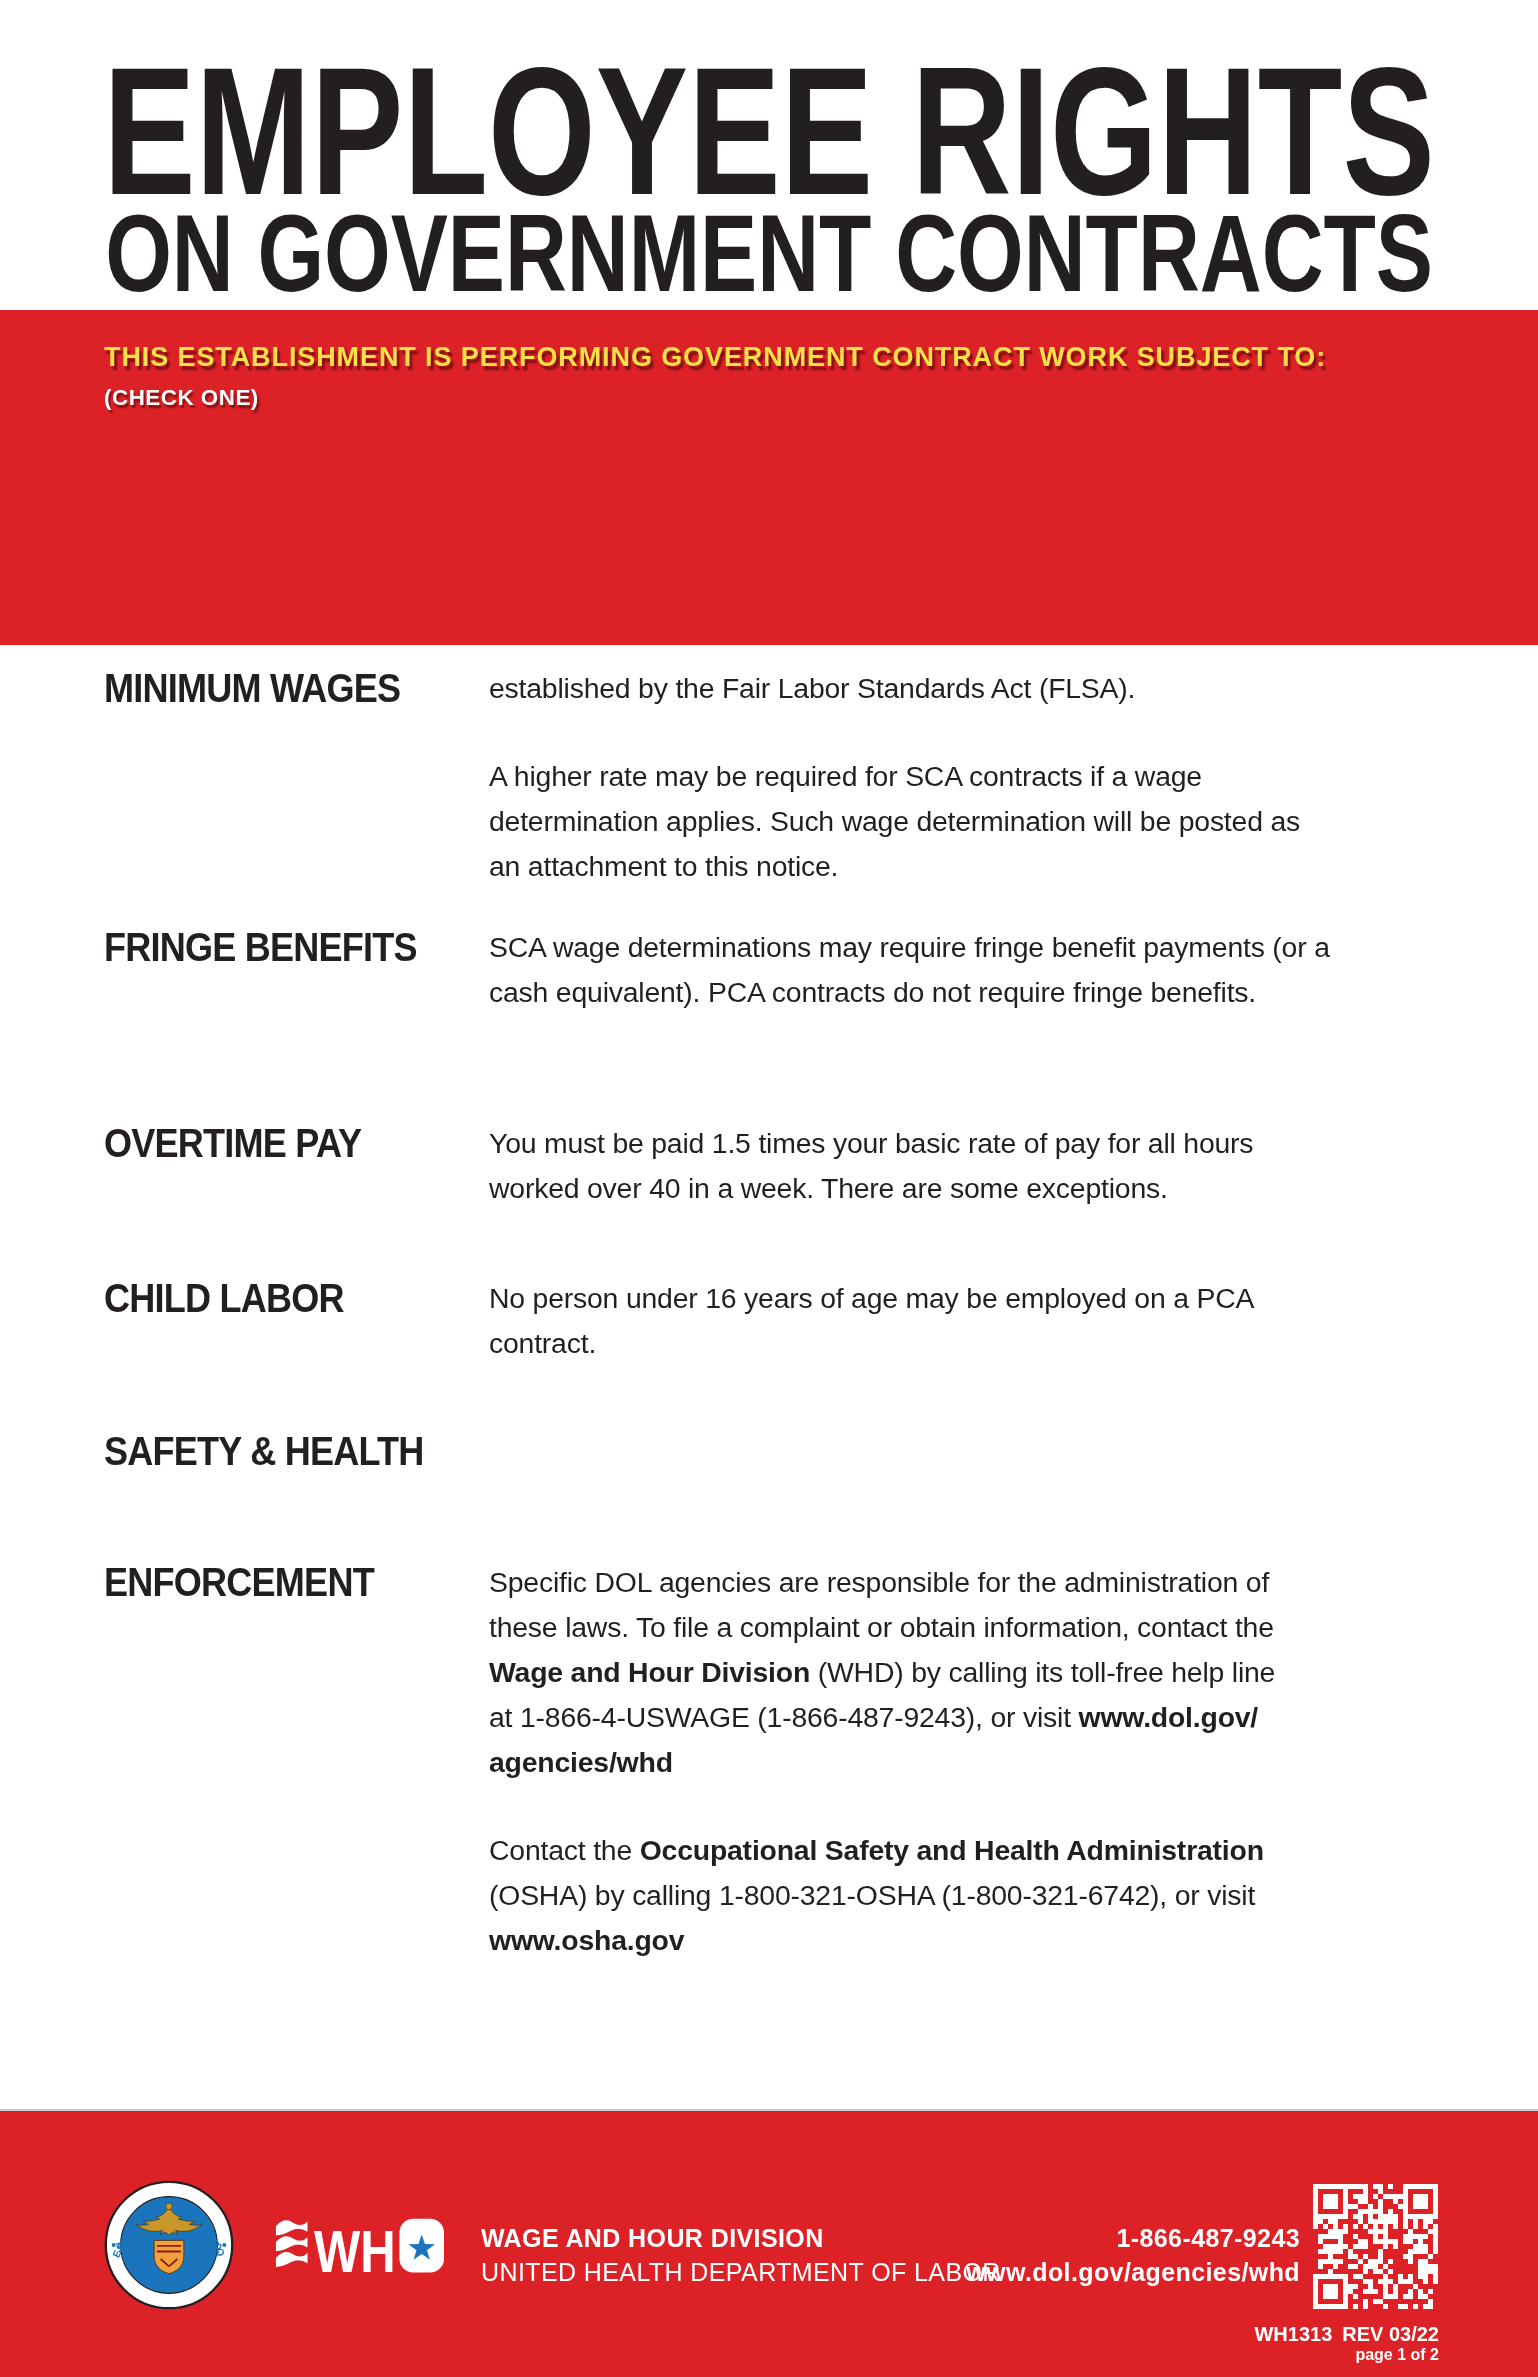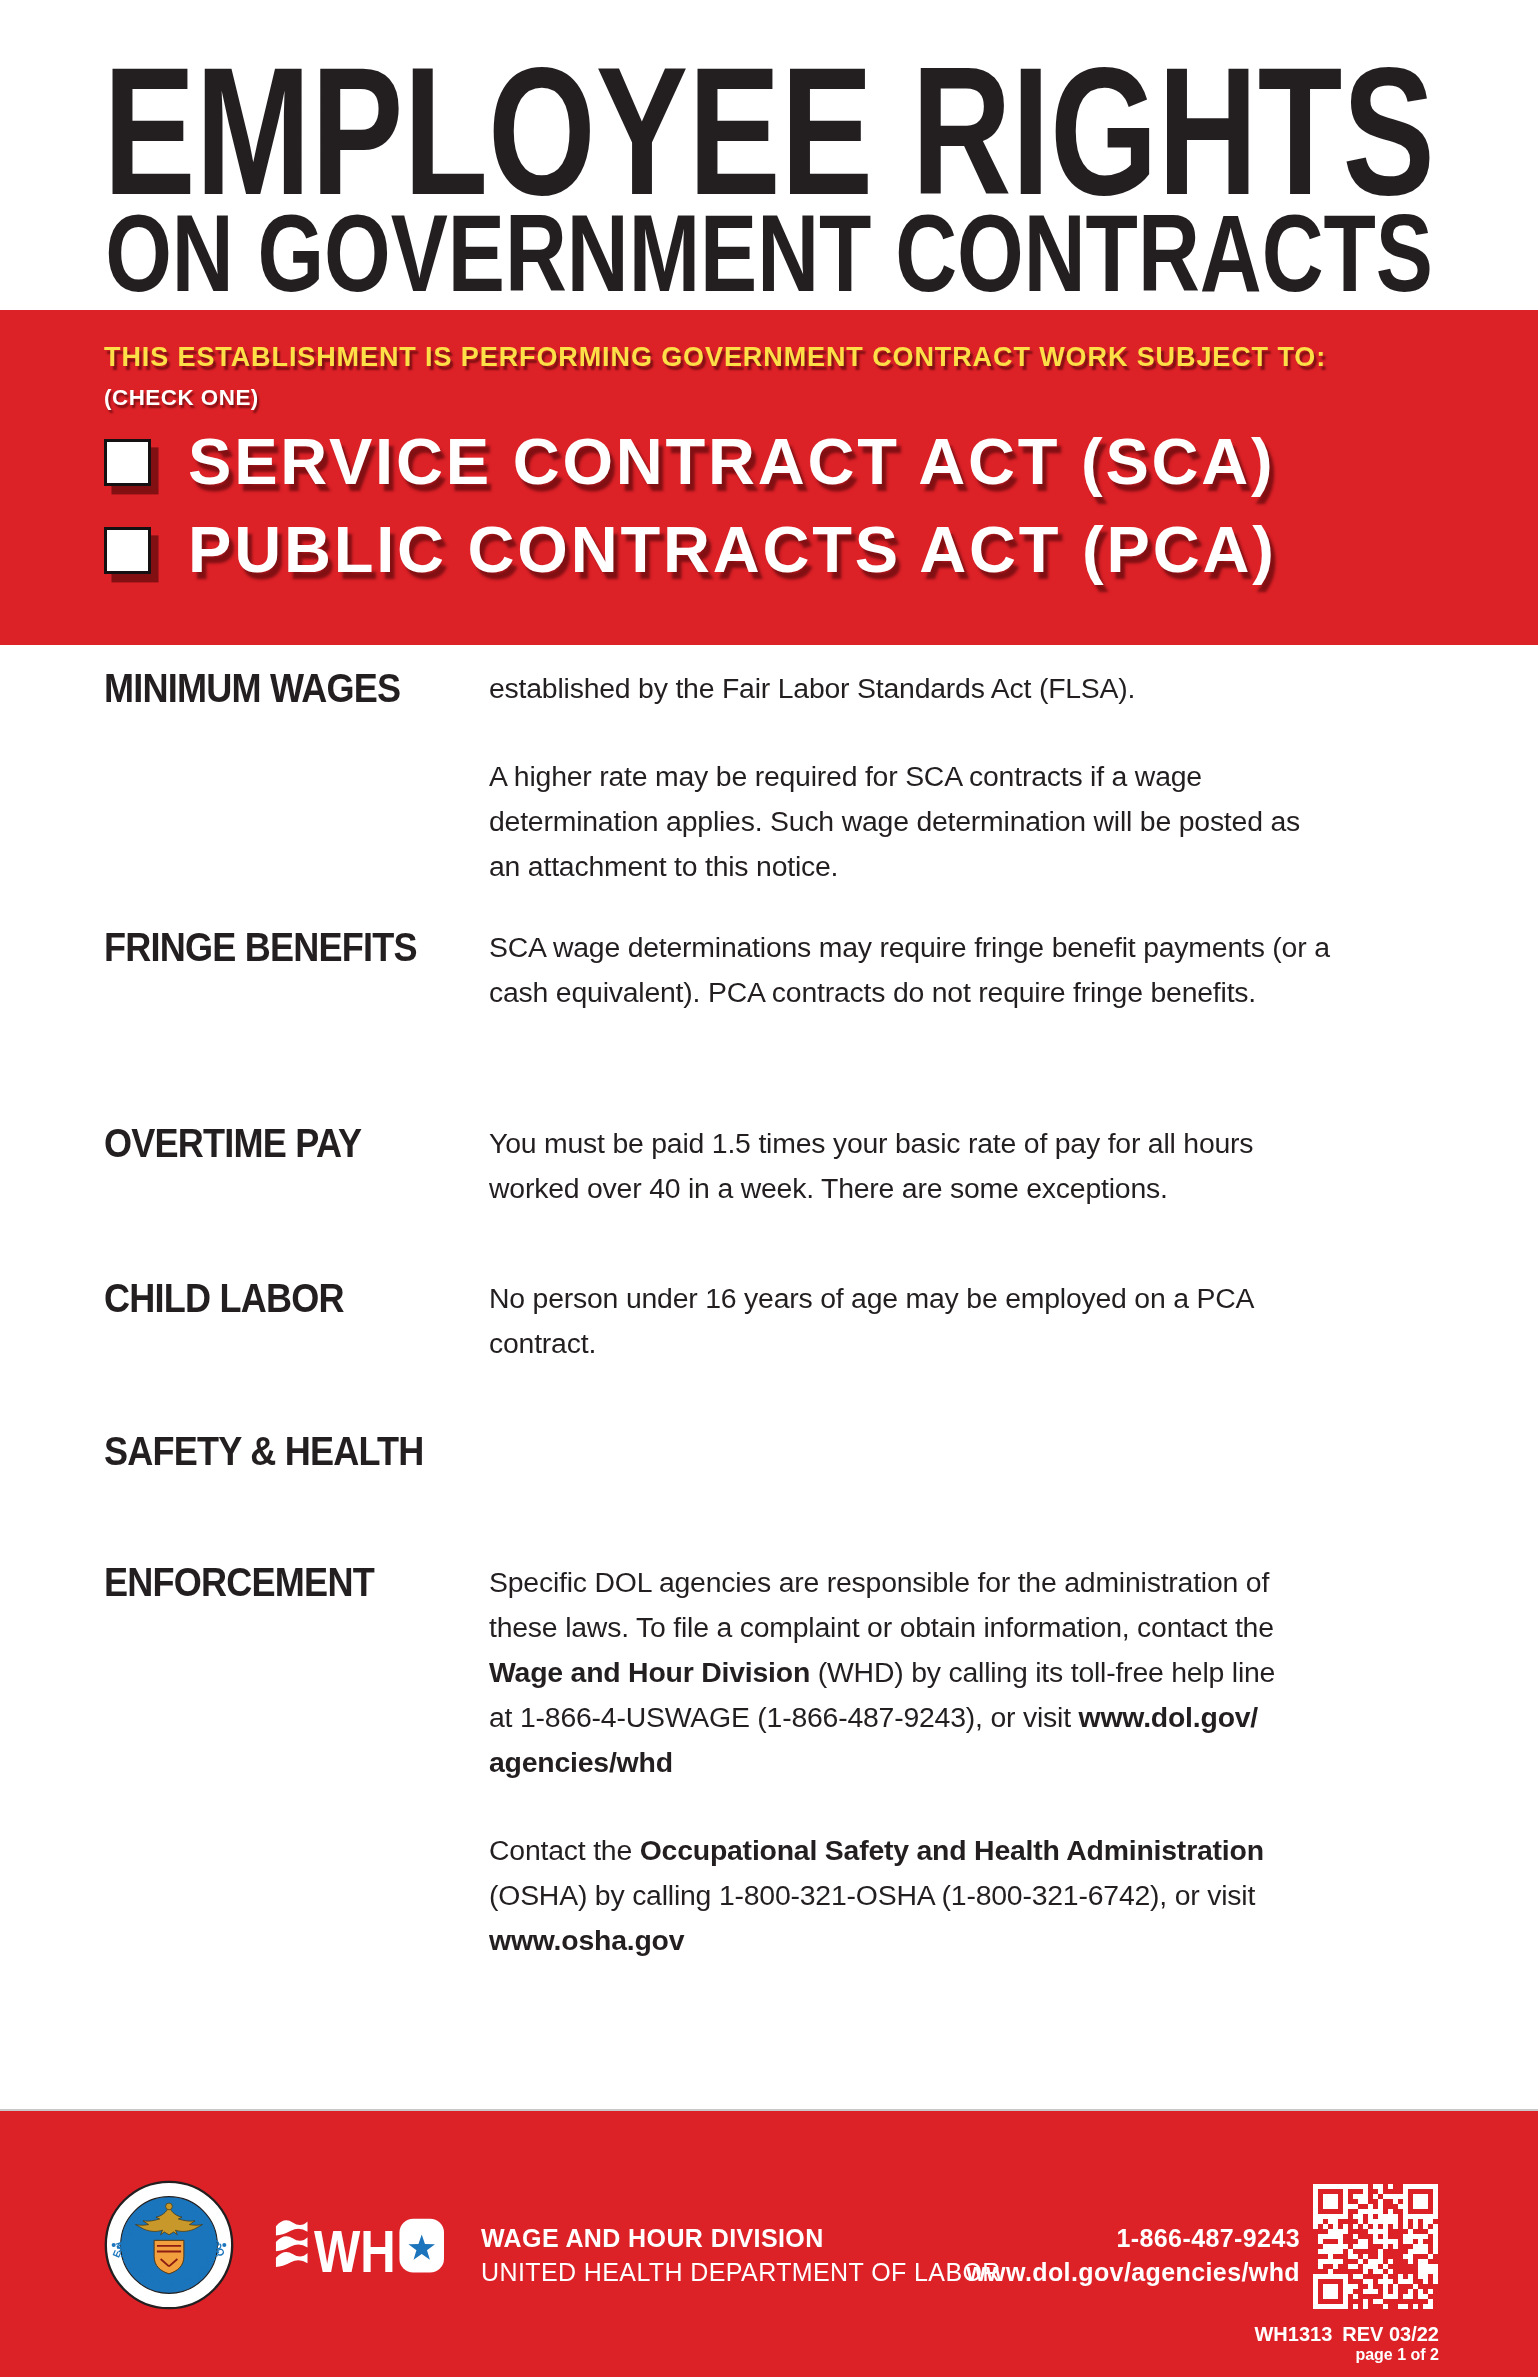--- a/index.html
+++ b/index.html
@@ -73,30 +73,20 @@
   <svg id="title1" class="title-svg" width="1342" height="149" viewBox="0 0 1440 160">
     <text x="4" y="150" font-size="196" textLength="1430" lengthAdjust="spacingAndGlyphs">EMPLOYEE RIGHTS</text>
   </svg>
   <svg id="title2" class="title-svg" width="1342" height="91" viewBox="0 0 1440 98">
     <text x="4" y="90" font-size="118" textLength="1430" lengthAdjust="spacingAndGlyphs">ON GOVERNMENT CONTRACTS</text>
   </svg>
 
   <div class="banner">
     <div class="banner-heading">THIS ESTABLISHMENT IS PERFORMING GOVERNMENT CONTRACT WORK SUBJECT TO:</div>
     <div class="banner-sub">(CHECK ONE)</div>
-    <div class="banner-options">
-        <div class="opt-row">
-          <div class="opt-box"></div>
-          <div class="opt-label">SERVICE CONTRACT ACT (SCA)</div>
-        </div>
-        <div class="opt-row">
-          <div class="opt-box"></div>
-          <div class="opt-label">PUBLIC CONTRACTS ACT (PCA)</div>
-        </div>
-      </div>
   </div>
 
   <div class="sections">
       <div class="section">
         <div class="sec-head"><span class="sec-head-inner">MINIMUM WAGES</span></div>
         <div class="sec-body">
           <div class="para">
             <div class="line"><span class="seg">established by the Fair Labor Standards Act (FLSA).</span></div>
           </div>
           <div class="para">

